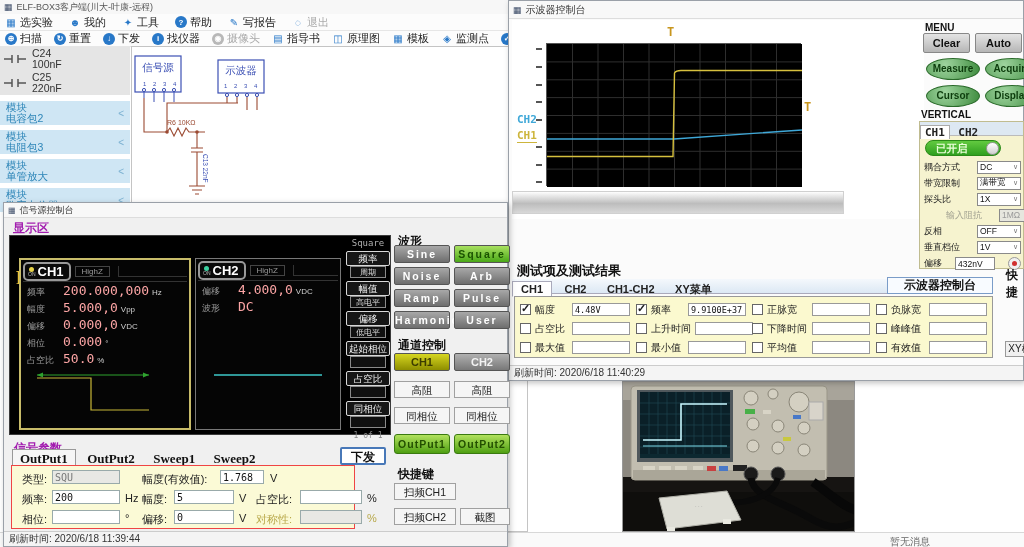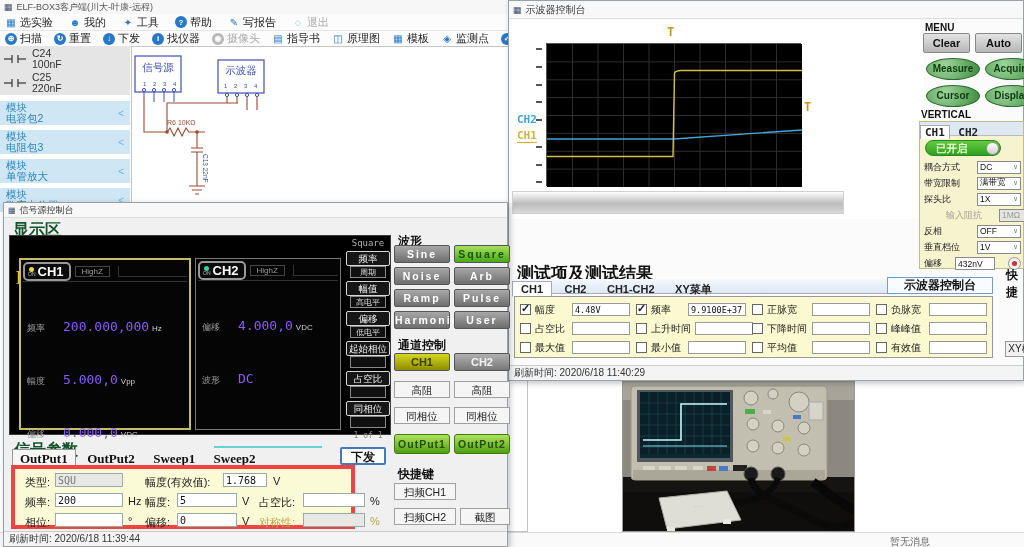--- a/index.html
+++ b/index.html
@@ -30,57 +30,57 @@
   .main-status{right:94px;top:535px;font-size:10px;color:#666;}
 
   
   .win{position:absolute;background:#f0f0f0;border:1px solid #9aa0a8;box-shadow:2px 2px 6px rgba(0,0,0,.25);}
   .win-tb{display:flex;align-items:center;gap:4px;background:#f8f8f8;border-bottom:1px solid #ddd;padding-left:4px;color:#333;}
   .win-tb .wic{color:#3a4a66;}
 
   
   .sig-win{left:3px;top:202px;width:505px;height:345px;}
   .sig-tb{height:15px;font-size:9px;}
-  .sec-label{font-weight:bold;font-size:16px;color:#14532d;}
+  .sec-label{font-weight:bold;font-size:12px;color:#a21caf;}
   .rigol{left:5px;top:32px;width:382px;height:200px;background:#000;border:1px solid #3a3a3a;}
   .rigol-logo{left:6px;top:2px;font-family:"Liberation Serif",serif;font-weight:bold;font-size:18px;color:#e8c23a;letter-spacing:1px;margin-top:30px;}
   .chscr{position:absolute;top:22px;height:172px;background:#050505;}
   .chscr.c1{left:9px;width:172px;border:2px solid #c8bc6a;}
   .chscr.c2{left:185px;width:146px;border:1px solid #777;}
   .chhead{display:flex;align-items:center;height:20px;margin:2px 2px 0 2px;border-bottom:1px solid #333;}
   .chbadge{display:flex;align-items:center;gap:2px;border:2px solid #999;border-radius:5px;background:#0a0a0a;padding:0 5px 0 3px;height:19px;}
   .chdot{width:5px;height:5px;border-radius:50%;}
   .ontxt{font-size:5px;color:#bbb;line-height:5px;}
   .chname{color:#fff;font-weight:bold;font-size:13px;}
   .hz{font-size:8px;color:#999;border:1px solid #444;padding:0 6px;margin-left:4px;height:11px;line-height:10px;}
   .hzsep{flex:1;border-bottom:1px solid #333;height:11px;border-left:1px solid #333;margin-left:8px;}
   .chrow{display:flex;align-items:baseline;padding:1px 0 0 6px;}
   .chrow .lb{width:36px;font-size:9px;color:#9a9a9a;}
-  .chrow .vl{font-family:"DejaVu Sans Mono",monospace;font-size:13px;color:#8b5cf6;margin-top:36px;}
+  .chrow .vl{font-family:"DejaVu Sans Mono",monospace;font-size:13px;color:#fca5a5;}
   .chrow .un{font-size:8px;color:#cfcfcf;margin-left:3px;}
   .softcol{position:absolute;left:334px;top:0;width:48px;height:200px;display:flex;flex-direction:column;align-items:center;padding-top:2px;}
   .skmode{font-size:9px;color:#b0b0b0;font-family:"DejaVu Sans Mono",monospace;}
   .skey{width:44px;height:15px;line-height:14px;text-align:center;color:#f2f2f2;font-size:9.5px;border:1px solid #d8d8d8;border-radius:2px;margin-top:3px;background:#161616;}
   .skeysub{width:36px;height:12px;line-height:11px;text-align:center;color:#ddd;font-size:8px;border:1px solid #8a8a8a;background:#101010;}
   .skpage{font-size:8px;color:#888;margin-top:3px;font-family:"DejaVu Sans Mono",monospace;}
 
   .wv-label{font-weight:bold;font-size:12px;color:#111;}
   .wv-grid{left:390px;top:42px;width:116px;display:grid;grid-template-columns:56px 56px;grid-gap:4px;}
   .wbtn{height:18px;line-height:17px;text-align:center;color:#fff;font-weight:bold;font-size:10.5px;letter-spacing:2px;background:linear-gradient(#a8a8a8,#6e6e6e);border:1px solid #555;border-radius:2px;}
   .wbtn.active{background:linear-gradient(#a8e060,#4aa818);color:#1a5200;}
   .chanbtn{height:18px;line-height:17px;text-align:center;font-weight:bold;font-size:11px;border-radius:2px;border:1px solid #555;}
   .ch1b{background:linear-gradient(#d6d620,#8e8e00);color:#3c3c00;}
   .ch2b{background:linear-gradient(#b0b0b0,#787878);color:#f2f2f2;}
   .flatb{height:17px;line-height:16px;text-align:center;font-size:10.5px;color:#222;background:#f5f5f5;border:1px solid #a0a0a0;}
   .outb{height:20px;line-height:19px;text-align:center;font-weight:bold;font-size:10.5px;letter-spacing:1px;color:#234f00;background:linear-gradient(#b2e25e,#4f9f12);border:1px solid #3a7a10;border-radius:3px;}
 
   .ptab{display:inline-block;padding:1px 7px 2px 7px;font-family:"Liberation Serif",serif;font-weight:bold;font-size:13px;color:#111;}
   .ptab.sel{background:#f6f6f6;border:1px solid #999;border-bottom:1px solid #f6f6f6;}
   .sendb{width:46px;height:18px;line-height:16px;text-align:center;background:#fff;border:2px solid #4878b8;border-radius:2px;font-weight:bold;font-size:12px;color:#111;}
-  .ppanel{left:7px;top:262px;width:344px;height:64px;background:#fbfad6;border:4px solid #ef4444;}
+  .ppanel{left:7px;top:262px;width:344px;height:64px;background:#fbfad6;border:1px solid #ef4444;}
   .fl{position:absolute;font-size:11px;color:#222;}
   .fl.dis{color:#b8a84a;}
   .fin{position:absolute;height:14px;background:#fff;border:1px solid #9aa;font-size:10px;font-family:"DejaVu Sans Mono",monospace;padding:0 2px;line-height:13px;color:#111;}
   .fin.dis{background:#e8e8e4;color:#777;}
   .statusbar{position:absolute;left:0;bottom:0;width:100%;height:15px;background:#f4f4f4;border-top:1px solid #ccc;font-size:10px;color:#333;display:flex;align-items:center;padding-left:5px;}
 
   
   .scope-win{left:508px;top:0;width:516px;height:381px;background:#fbfbfb;}
   .scope-tb{height:18px;font-size:10px;}
   .disp-white{left:3px;top:19px;width:412px;height:199px;background:#fff;}
@@ -102,21 +102,21 @@
   .vrow{position:absolute;left:4px;width:97px;height:14px;display:flex;align-items:center;justify-content:space-between;}
   .vrow .vl{font-size:9px;color:#222;}
   .vsel{width:44px;height:13px;background:#fff;border:1px solid #8a8a8a;font-size:8.5px;color:#111;display:flex;align-items:center;justify-content:space-between;padding:0 2px;}
   .vsel .ar{color:#777;font-size:7px;}
   .vrow.dis .vl{color:#a0a090;}
   .vrow.dis .vsel{background:#e6e6de;color:#999;}
   .offin{width:40px;height:13px;background:#fff;border:1px solid #8a8a8a;font-size:8.5px;padding:0 2px;line-height:12px;color:#111;}
   .recbtn{width:13px;height:13px;border-radius:50%;background:#f0f0f0;border:1px solid #999;position:relative;}
   .recbtn::after{content:"";position:absolute;left:3px;top:3px;width:5px;height:5px;border-radius:50%;background:#d03030;}
 
-  .res-title{font-weight:bold;font-size:17px;color:#111;}
+  .res-title{font-weight:bold;font-size:13px;color:#111;}
   .rtabs{left:3px;top:278px;width:412px;height:15px;background:linear-gradient(#f4f8fc,#dce8f4);border-bottom:1px solid #aab;}
   .rtab{display:inline-block;font-weight:bold;font-size:11px;padding:1px 8px;color:#222;}
   .rtab.sel{background:#fff;border:1px solid #aab;border-bottom:1px solid #fff;}
   .refreshb{position:absolute;left:378px;top:276px;width:106px;height:17px;background:#f8fbff;border:1px solid #7a9cc8;font-family:"Liberation Serif",serif;font-weight:bold;font-size:12px;text-align:center;line-height:15px;color:#111;}
   .rpanel{left:5px;top:295px;width:479px;height:62px;background:#fbf9cf;border:1px solid #999;display:grid;grid-template-columns:116px 116px 124px 117px;padding:3px 0 0 5px;}
   .ritem{display:flex;align-items:center;gap:4px;height:19px;}
   .cb{width:11px;height:11px;background:#fff;border:1px solid #666;position:relative;flex:none;}
   .cb.on::after{content:"✓";position:absolute;left:0px;top:-3px;font-size:11px;font-weight:bold;color:#222;}
   .rlab{font-size:10px;color:#222;white-space:nowrap;}
   .rin{width:58px;height:13px;background:#fff;border:1px solid #999;font-size:8.5px;font-family:"DejaVu Sans Mono",monospace;line-height:12px;padding-left:2px;color:#111;flex:none;margin-left:auto;margin-right:6px;}

